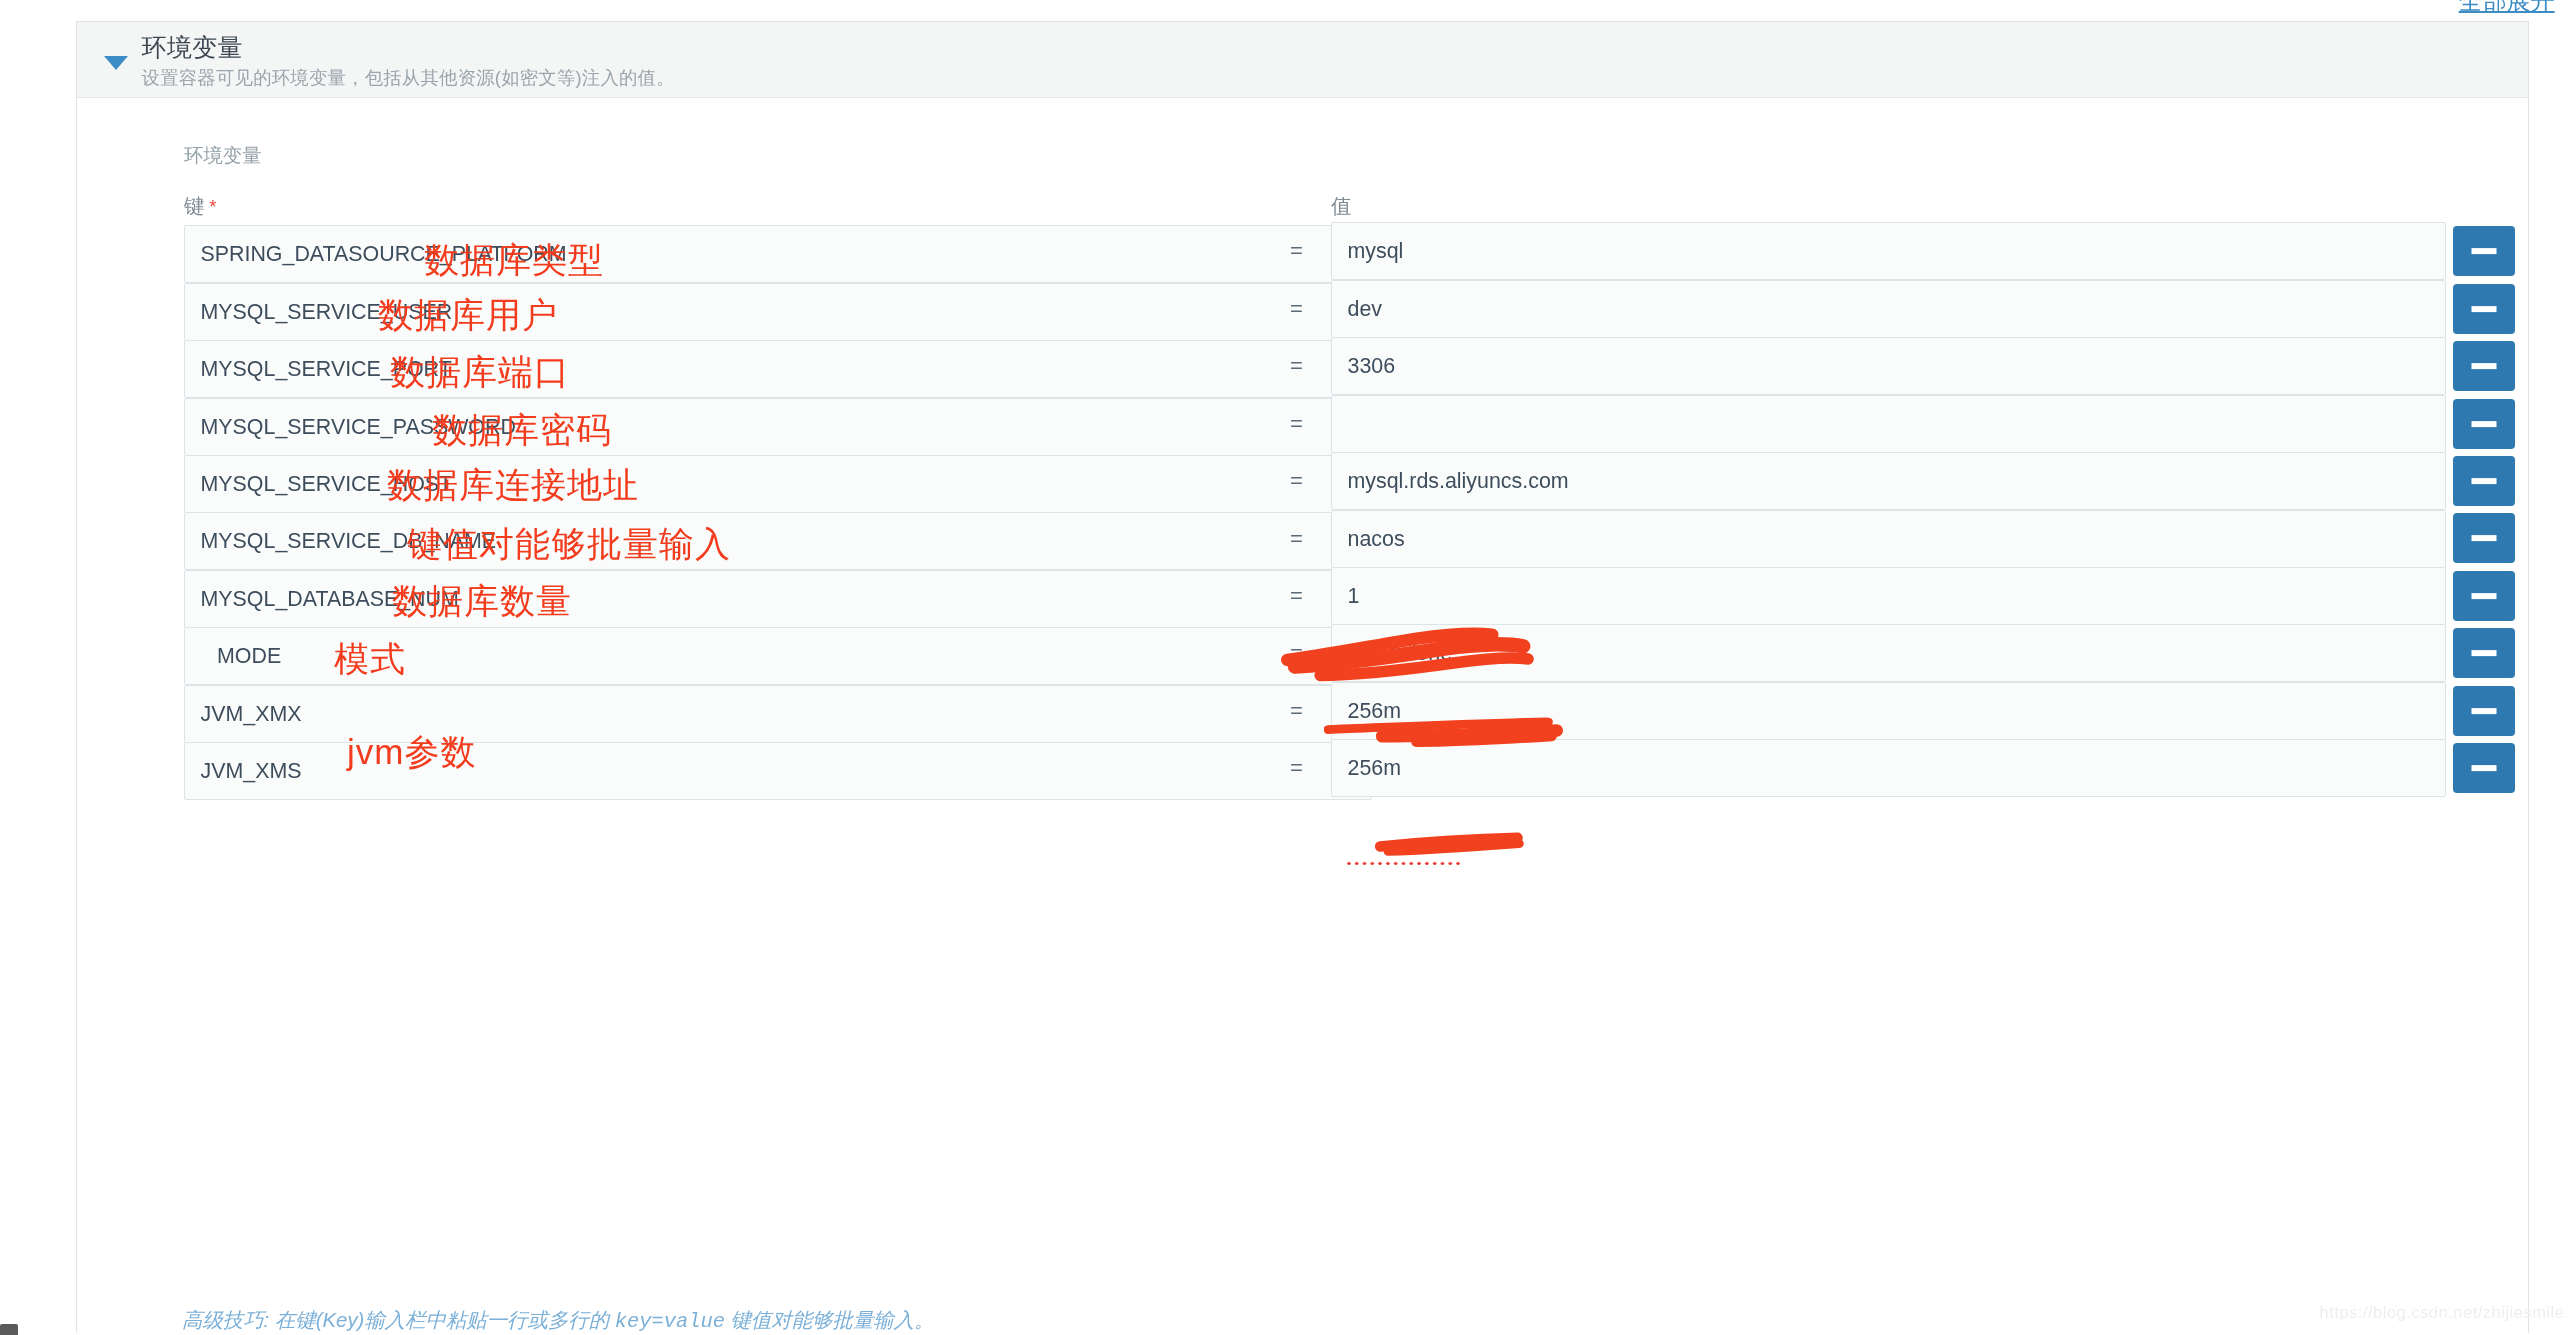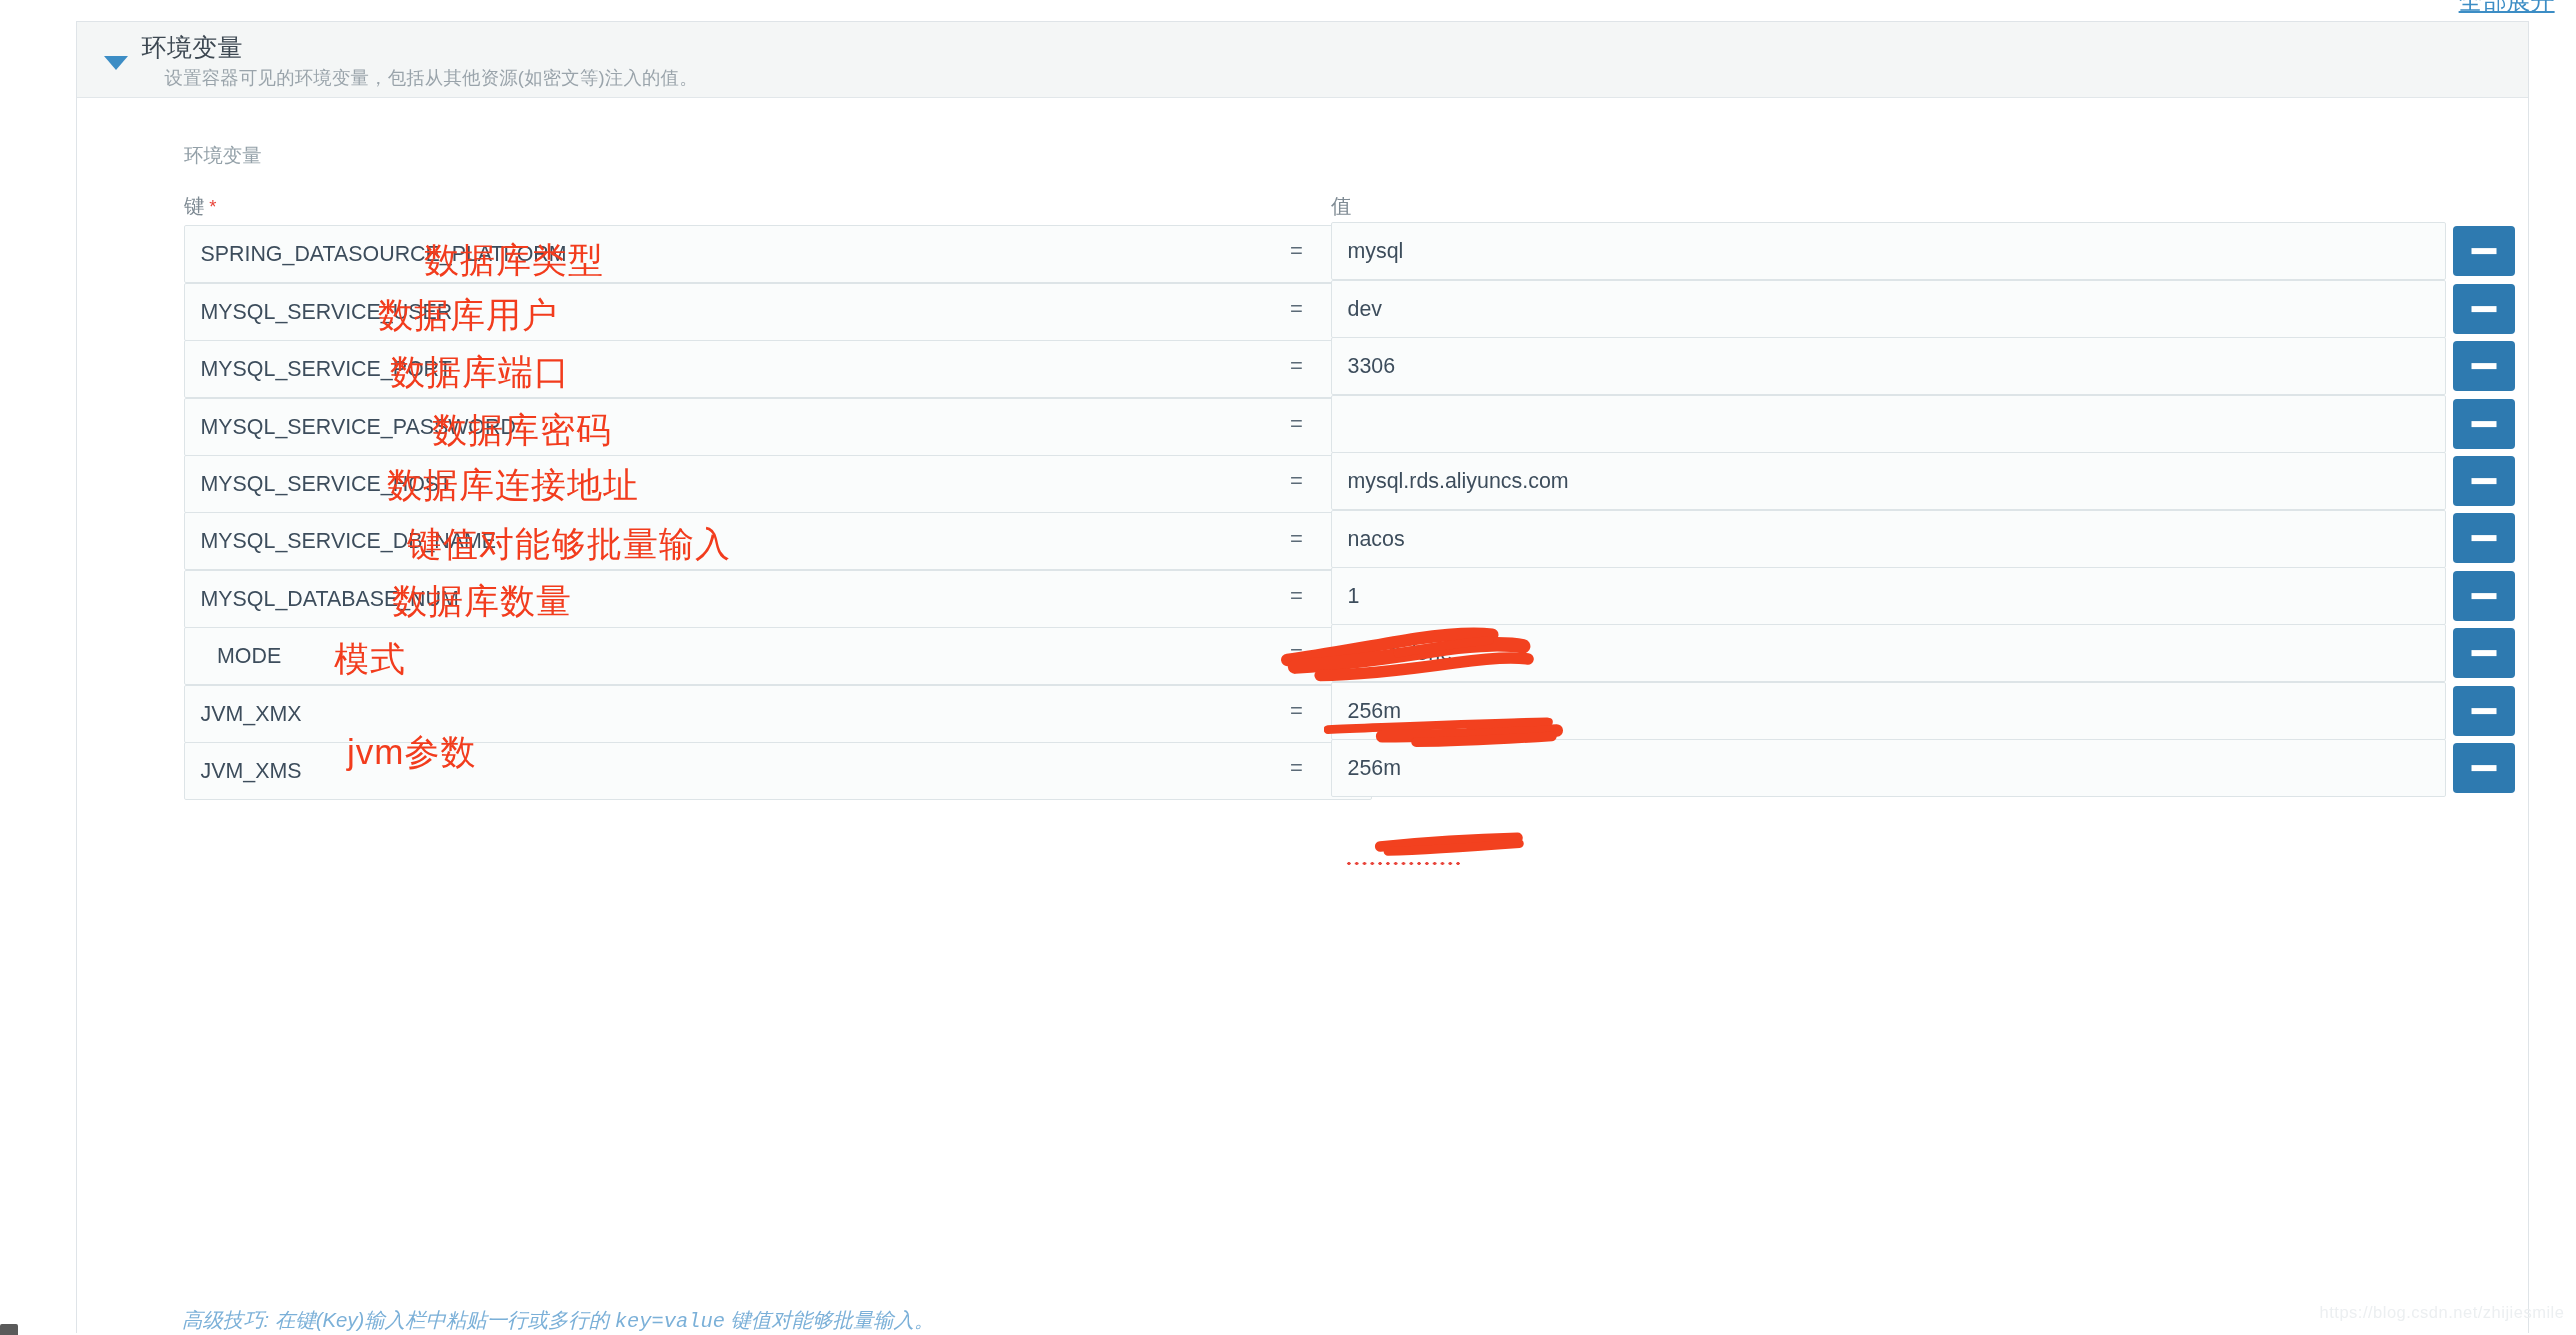--- a/index.html
+++ b/index.html
@@ -59,21 +59,20 @@
   .panel-title {
     font-size: 25px;
     color: #3d4852;
     margin-bottom: 8.7px;
     letter-spacing: 0.3px;
   }
   .panel-sub {
     font-size: 18.4px;
     color: #9aa4ab;
     letter-spacing: 0.2px;
-    margin-left: 23px;
   }
 
   
   .panel-body { position: relative; padding: 0; }
 
   .section-label {
     position: absolute;
     left: 107px;
     top: 44px;
     font-size: 19.4px;

